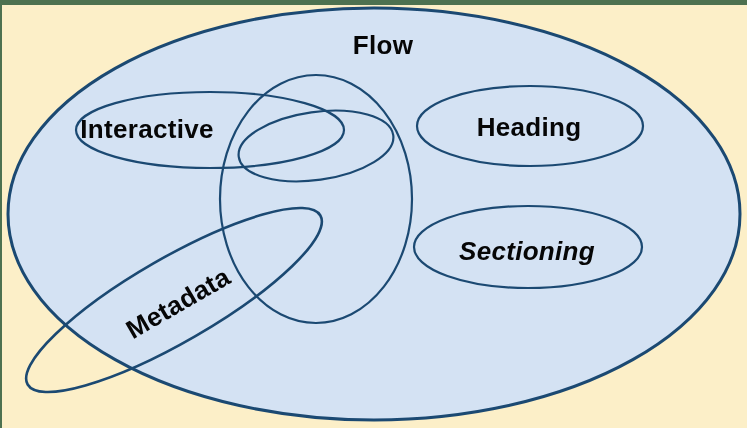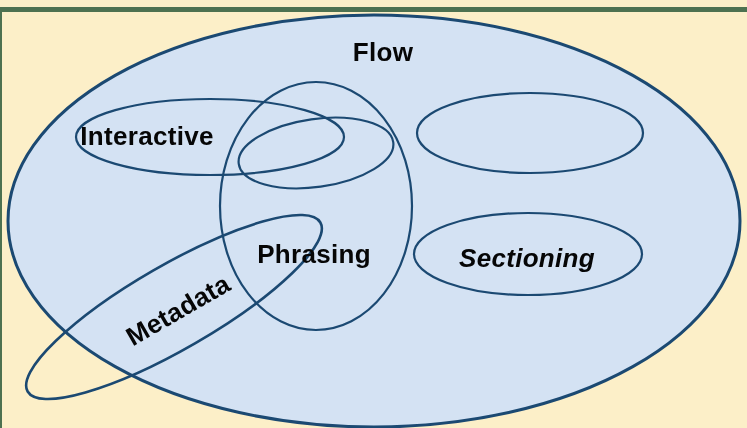--- a/index.html
+++ b/index.html
@@ -4,21 +4,21 @@
 <style>
   :root{
     --bg:#fcefc8; --fill:#d4e2f3; --stroke:#1b4972; --frame:#4d7150; --text:#060606;
   }
   html,body{margin:0;padding:0;}
   body{
     width:747px;height:428px;overflow:hidden;
     background:var(--bg);
     font-family:"Liberation Sans", sans-serif;
   }
-  #diagram{position:relative;width:747px;height:376px;margin-top:7px;}
+  #diagram{position:relative;width:747px;height:376px;}
   #diagram svg{position:absolute;left:0;top:0;display:block;}
 
   .set-outline{fill:none;stroke:var(--stroke);stroke-width:2.2;}
   .set-main{fill:var(--fill);stroke:var(--stroke);stroke-width:3;}
   .frame-rect{fill:var(--frame);}
 
   .label{
     position:absolute;
     transform:translate(-50%,-50%);
     font-size:26px;font-weight:bold;color:var(--text);
@@ -41,16 +41,16 @@
     <ellipse class="set-outline" cx="316" cy="199" rx="96" ry="124"></ellipse>
     <ellipse class="set-outline" cx="210" cy="130" rx="134" ry="38"></ellipse>
     <ellipse class="set-outline" cx="316" cy="146" rx="78" ry="34" transform="rotate(-8 316 146)"></ellipse>
     <ellipse class="set-outline" cx="530" cy="126" rx="113" ry="40"></ellipse>
     <ellipse class="set-outline" cx="528" cy="247" rx="114" ry="41"></ellipse>
     <ellipse class="set-outline" cx="174" cy="300" rx="169" ry="42" transform="rotate(-30 174 300)" style="stroke-width:2.6"></ellipse>
   </svg>
 
   <div class="label" style="left:383px;top:45px;">Flow</div>
   <div class="label" style="left:147px;top:129px;">Interactive</div>
-  <div class="label" style="left:314px;top:247px;">Phrasing</div>
+  <div class="label" style="left:529px;top:127px;">Heading</div>
   <div class="label" style="left:527px;top:251px;font-style:italic;">Sectioning</div>
   <div class="label rot" style="left:178px;top:303px;">Metadata</div>
 </div>
 
 </body></html>

